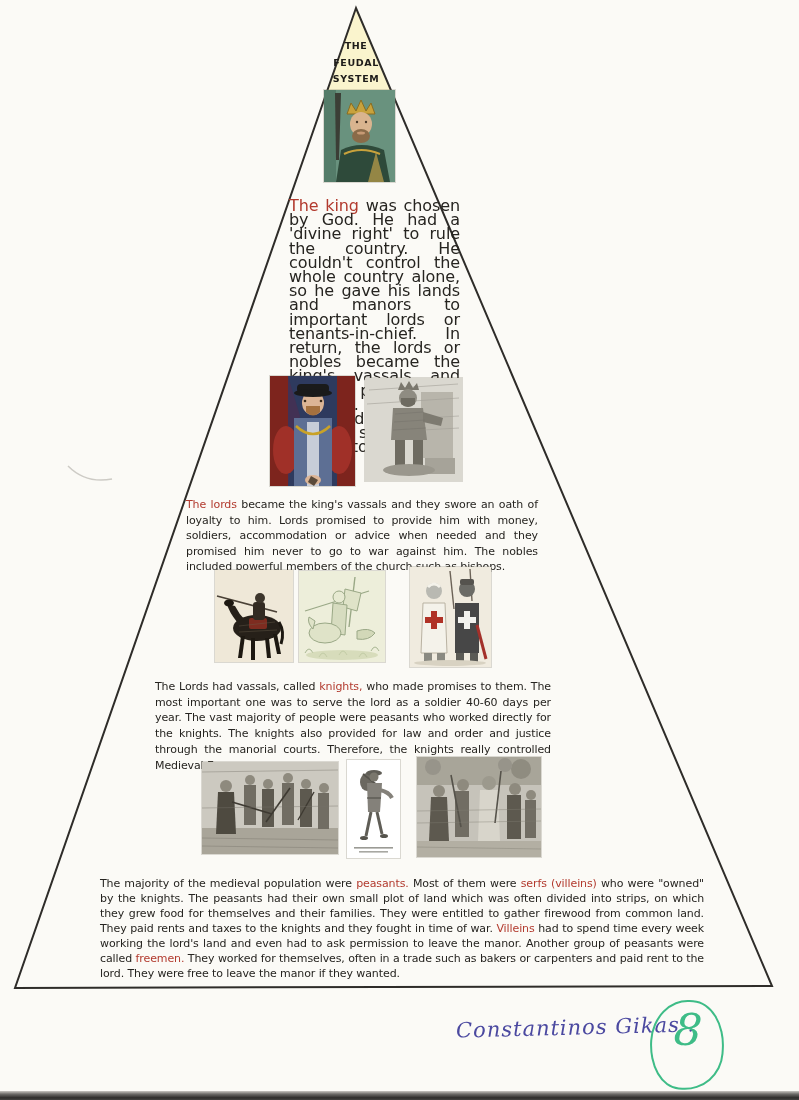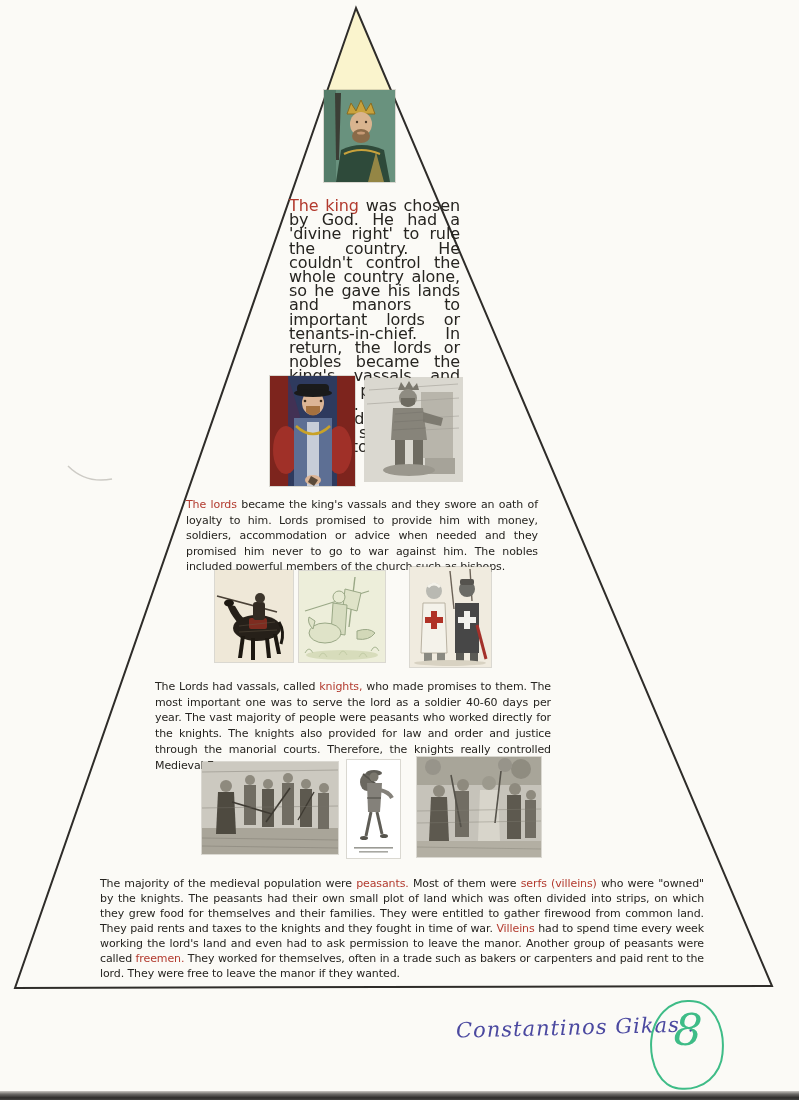--- a/index.html
+++ b/index.html
@@ -51,20 +51,25 @@
 <body>
 
 <div class="page">
 
   <svg class="pyramid-svg" viewBox="0 0 799 1100">
     <polygon points="356,10 325,96 393,96" fill="#faf4cd"></polygon>
     <polygon points="356,8 15,988 772,986" fill="none" stroke="#2e2c29" stroke-width="2" stroke-linejoin="miter"></polygon>
     <path d="M 68 466 Q 86 484 112 479" fill="none" stroke="#b9b6b0" stroke-width="1.5" opacity="0.7"></path>
   </svg>
 
+  <div class="abs apex-title">
+    <div>THE</div>
+    <div>FEUDAL</div>
+    <div>SYSTEM</div>
+  </div>
 
   <div class="abs pic" style="left:324px;top:90px;width:71px;height:92px">
     <svg viewBox="0 0 71 92" width="71" height="92">
       <rect width="71" height="92" fill="#69927e"></rect>
       <rect width="12" height="92" fill="#547c69"></rect>
       <polygon points="11,3 17,3 15,70 12,70" fill="#3b3e36"></polygon>
       <path d="M 12 92 L 17 60 Q 37 50 60 60 L 66 92 Z" fill="#2e4a3a"></path>
       <path d="M 20 64 Q 37 56 56 64" stroke="#c8a23c" stroke-width="2" fill="none"></path>
       <path d="M 52 62 L 60 92 L 44 92 Z" fill="#c0a04a" opacity="0.7"></path>
       <polygon points="23,24 27,13 32,21 37,10 42,21 47,13 51,24" fill="#c8a23c" stroke="#8a6d20" stroke-width="1"></polygon>

